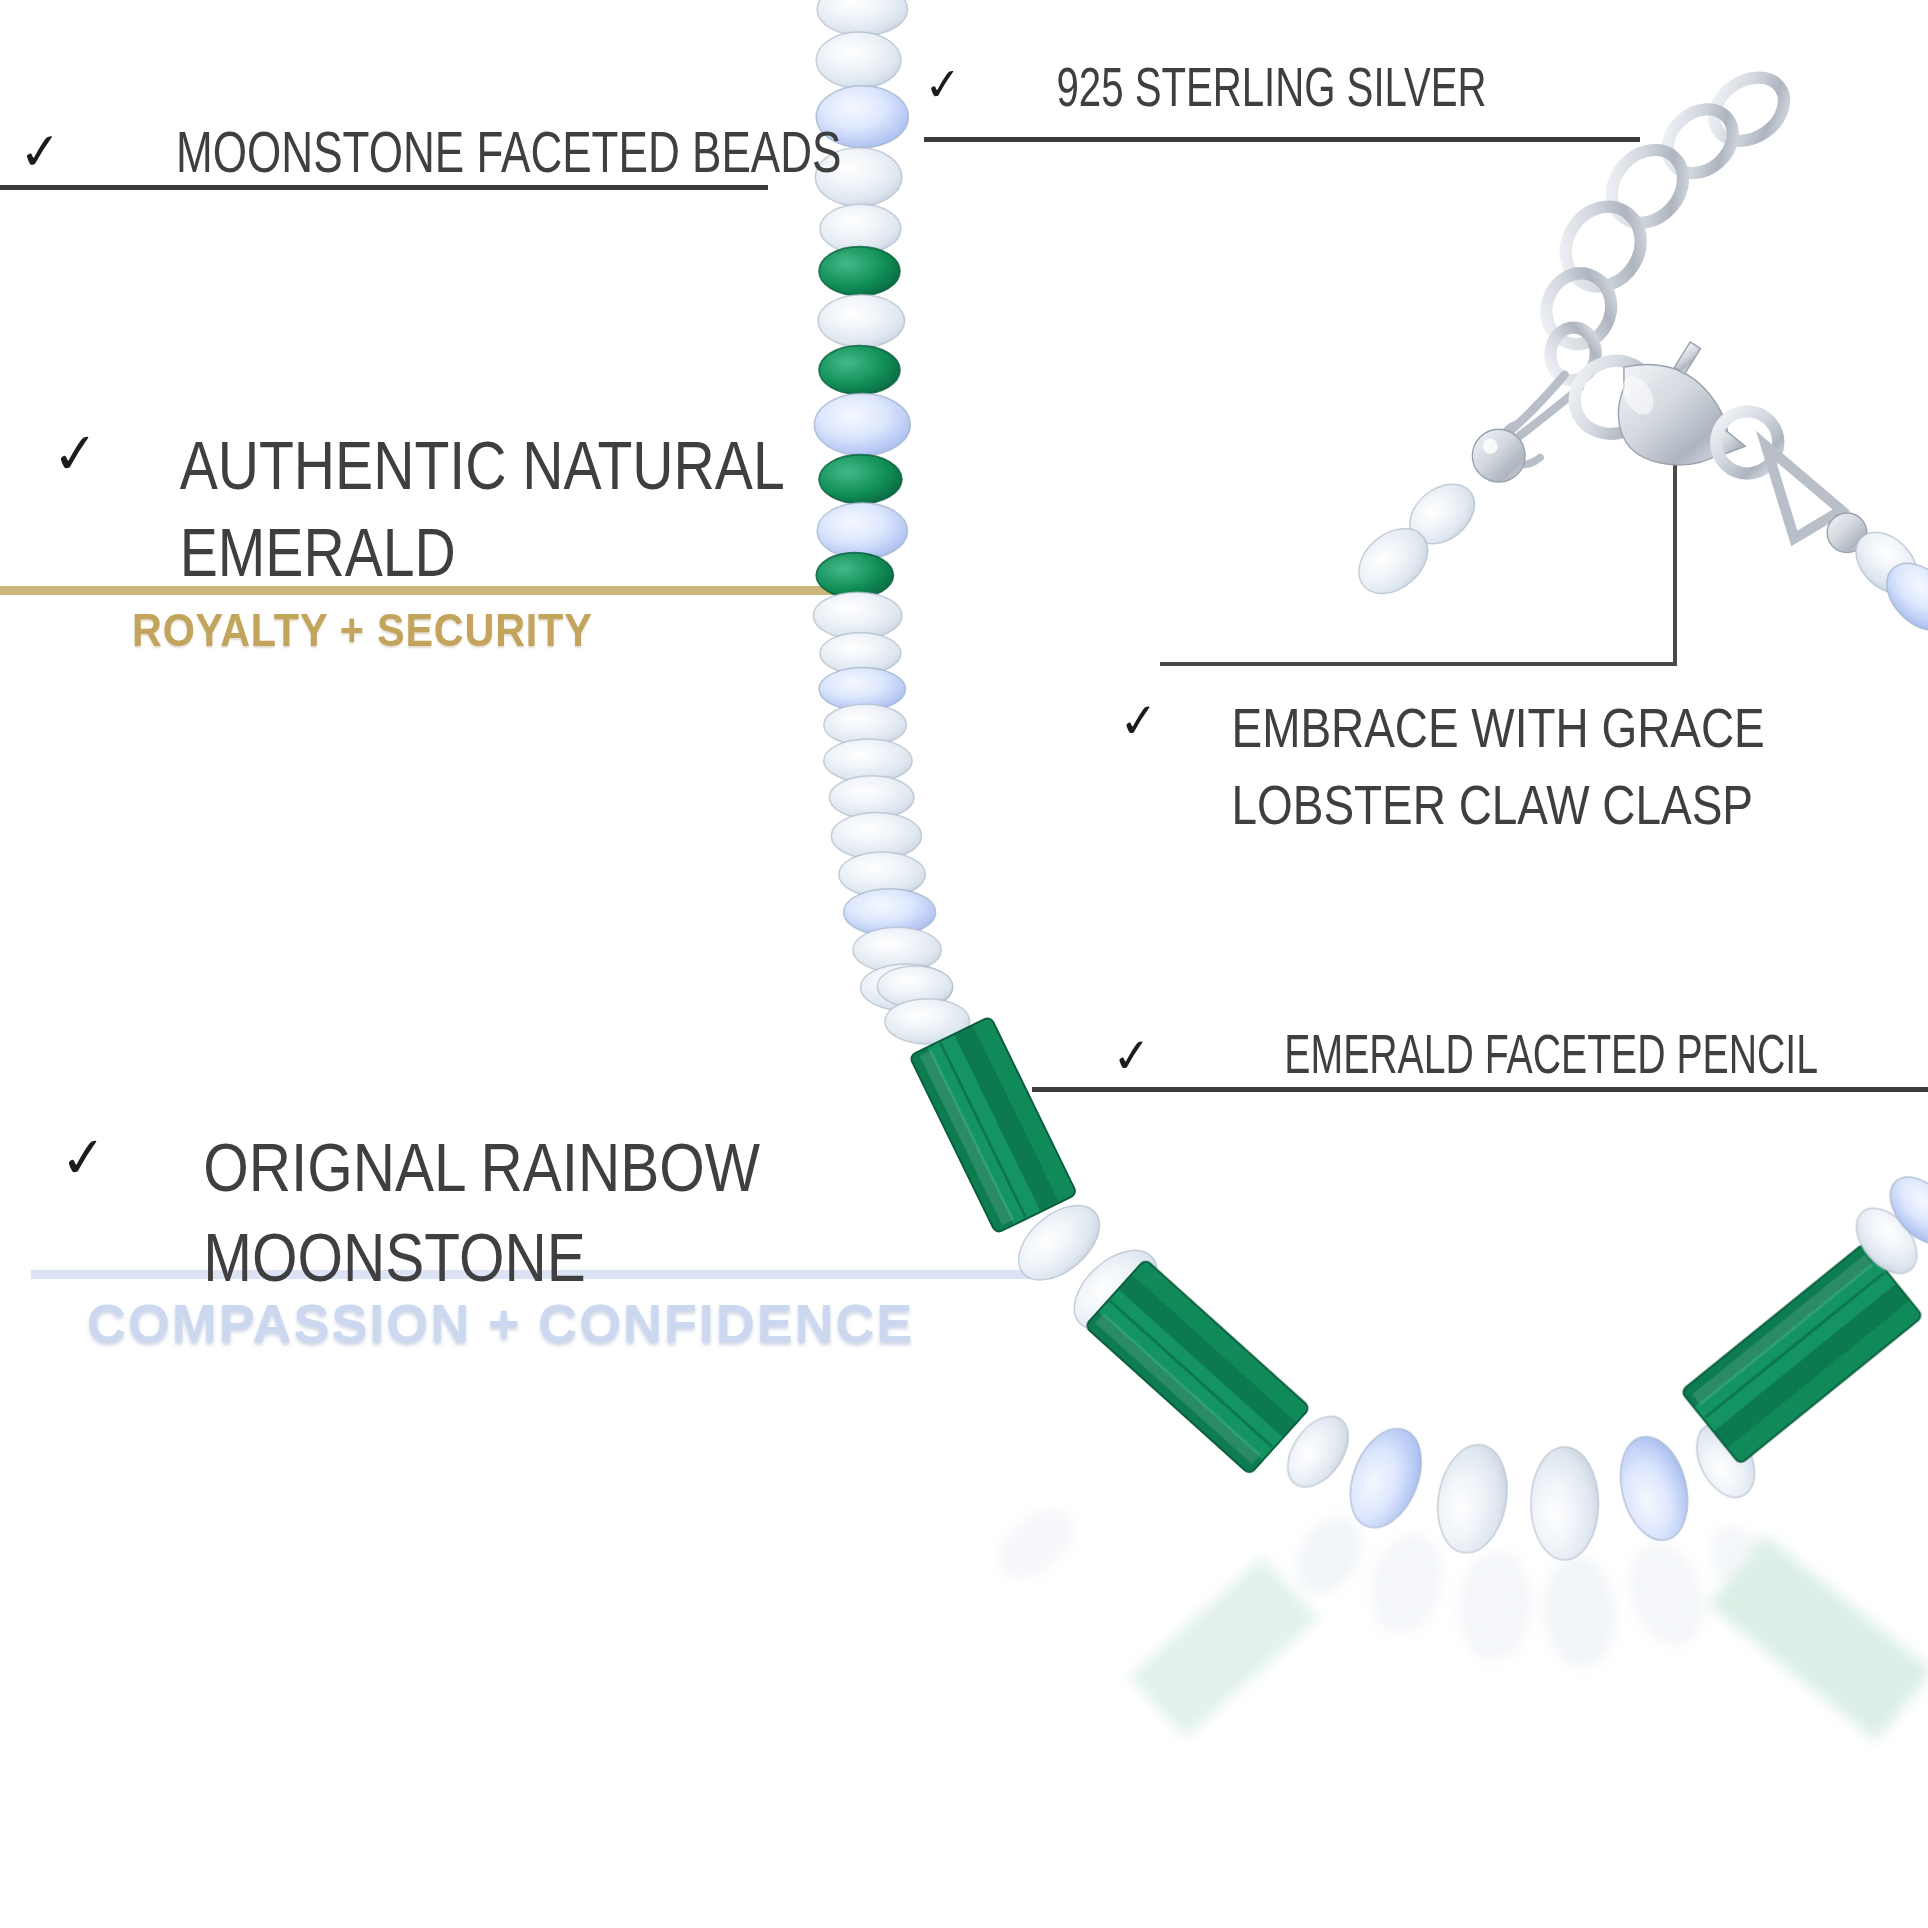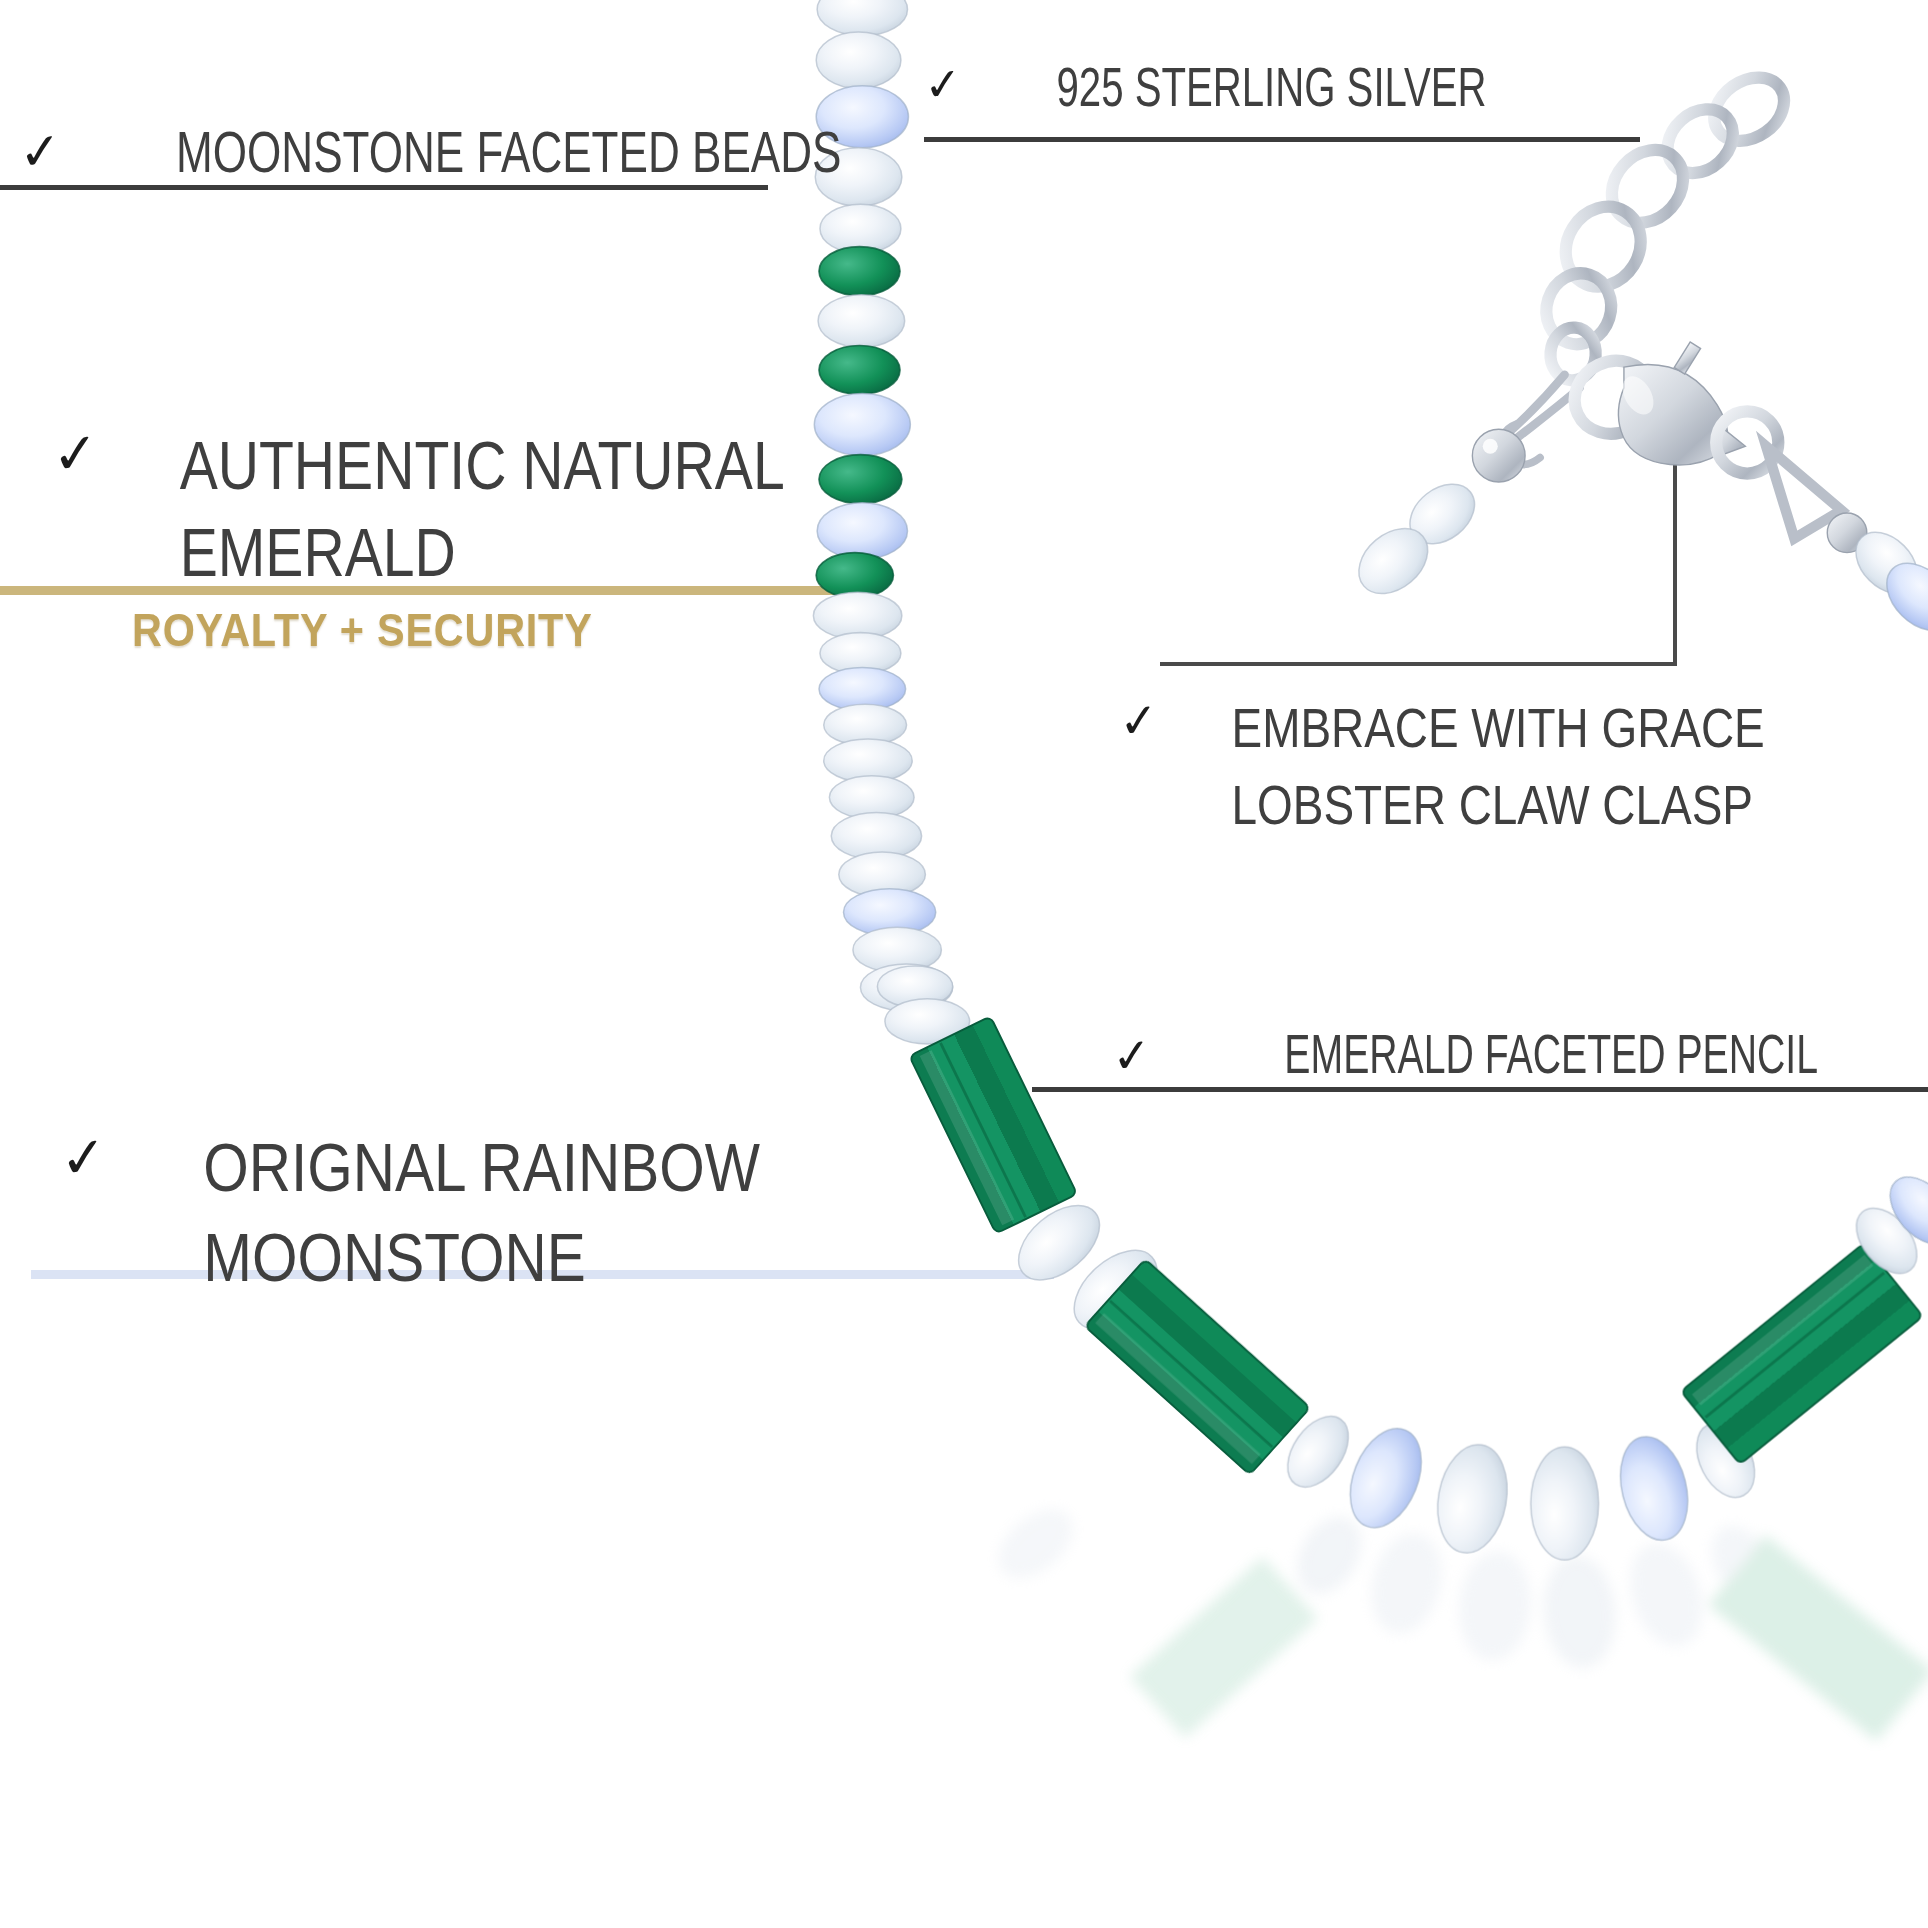--- a/index.html
+++ b/index.html
@@ -231,15 +231,16 @@
   </div>
 
   <span class="chk" id="chk-pencil">✓</span>
   <div class="lbl" id="lbl-pencil-text">EMERALD FACETED PENCIL</div>
 
   <span class="chk" id="chk-rainbow">✓</span>
   <div class="lbl" id="blk-rainbow">
     <div>ORIGNAL RAINBOW</div>
     <div>MOONSTONE</div>
   </div>
+  <div class="lbl" id="tag-blue">COMPASSION + CONFIDENCE</div>
 
 </div>
 
 
 </body></html>

